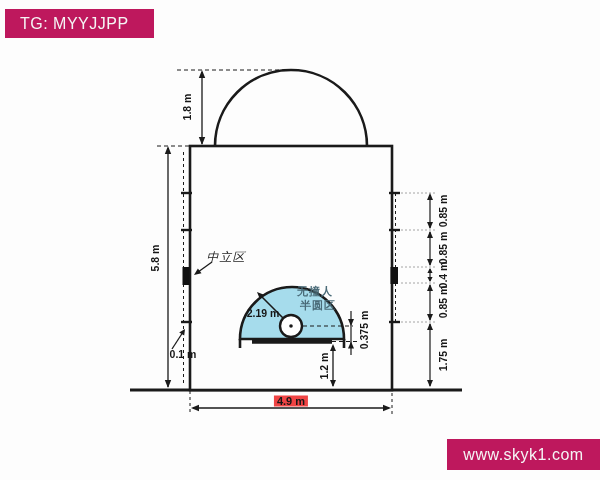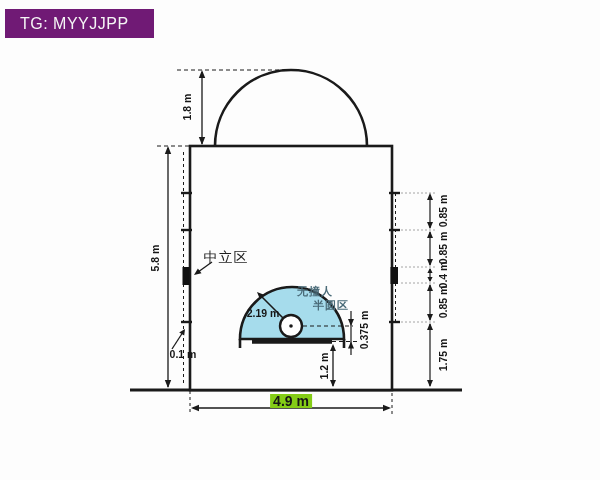--- a/index.html
+++ b/index.html
@@ -7,53 +7,54 @@
     width:600px;height:480px;
     background:#ffffff;
     font-family:"Liberation Sans", sans-serif;
     position:relative;
     overflow:hidden;
   }
   .stage{position:absolute;inset:0;width:600px;height:480px;background:#fdfdfd;}
   svg{position:absolute;left:0;top:0;}
   .wm{
     position:absolute;
-    background:#701a75;
+    background:#be185d;
     color:#f5f5f5;
     font-size:16px;
     letter-spacing:0.5px;
     display:flex;align-items:center;
   }
   .wm-tl{left:5px;top:9px;width:134px;height:29px;padding-left:15px;}
   .wm-br{left:447px;top:439px;width:153px;height:31px;justify-content:center;}
   .lbl{
     position:absolute;
     color:#161616;
     font-weight:bold;
     font-size:10.5px;
     white-space:nowrap;
     transform:translate(-50%,-50%);
     line-height:1;
   }
   .rot{transform:translate(-50%,-50%) rotate(-90deg);}
   .cn{
-    font-size:14px;
+    font-size:12px;
     font-weight:normal;
     color:#1d1d1d;
     letter-spacing:1px;
+    font-style:italic;
   }
   .cn-zone{
     font-size:11px;
     color:#4a6b78;
     font-weight:bold;
     text-align:center;
     letter-spacing:1px;
     line-height:1.25;
   }
-  .lbl-49{font-size:14px;background:#84cc16;padding:0 3px;}
+  .lbl-49{font-size:11px;background:#ef4444;padding:0 3px;}
 </style>
 </head>
 <body>
 
 <div class="stage">
 
   <svg width="600" height="480" viewBox="0 0 600 480">
 
     <line x1="130" y1="390" x2="462" y2="390" stroke="#1a1a1a" stroke-width="3.2"></line>
 
@@ -161,16 +162,17 @@
 
   <div class="lbl rot" style="left:364px;top:330px;">0.375 m</div>
   <div class="lbl rot" style="left:324px;top:366px;">1.2 m</div>
 
   <div class="lbl" style="left:168px;top:354px;padding-left:30px;">0.1 m</div>
   <div class="lbl lbl-49" style="left:291px;top:401px;">4.9 m</div>
   <div class="lbl" style="left:263px;top:313px;">2.19 m</div>
 
   <div class="lbl cn" style="left:226px;top:257px;">中立区</div>
   <div class="lbl cn-zone" style="left:315px;top:292px;">无撞人</div>
-  <div class="lbl cn-zone" style="left:331px;top:306px;">半圆区</div>
+  <div class="lbl cn-zone" style="left:318px;top:306px;">半圆区</div>
 
   <div class="wm wm-tl">TG: MYYJJPP</div>
+  <div class="wm wm-br">www.skyk1.com</div>
 </div>
 
 </body></html>

